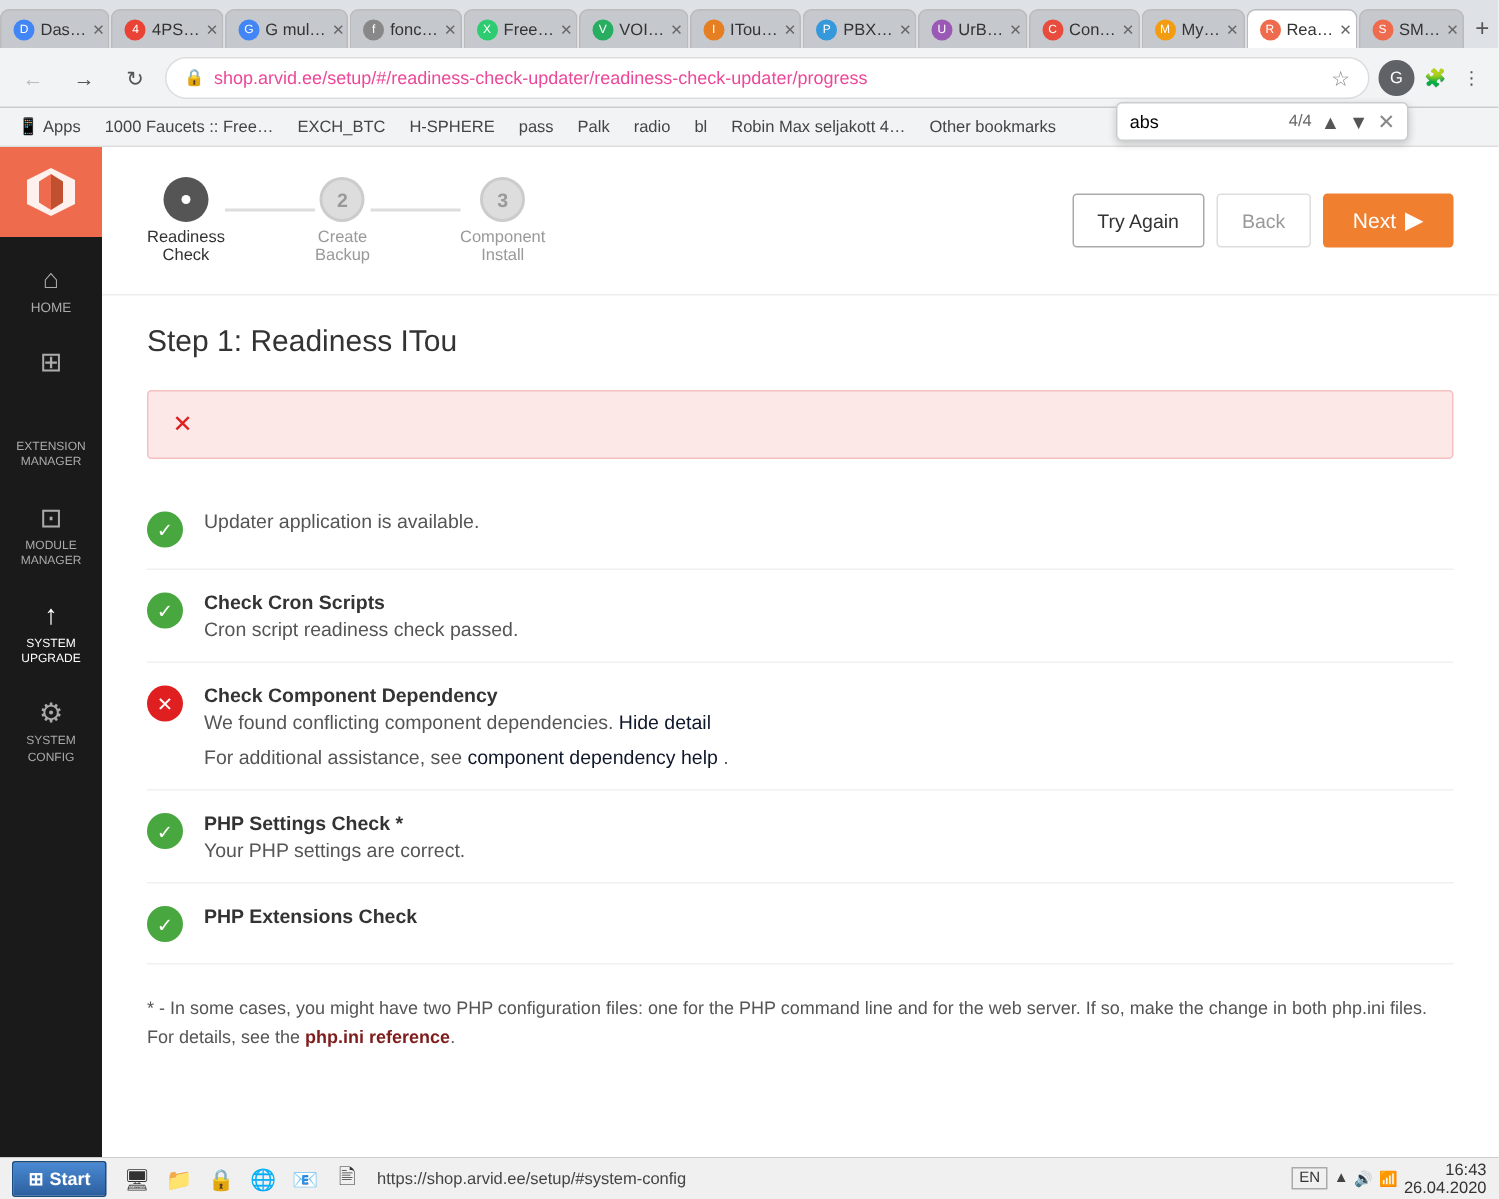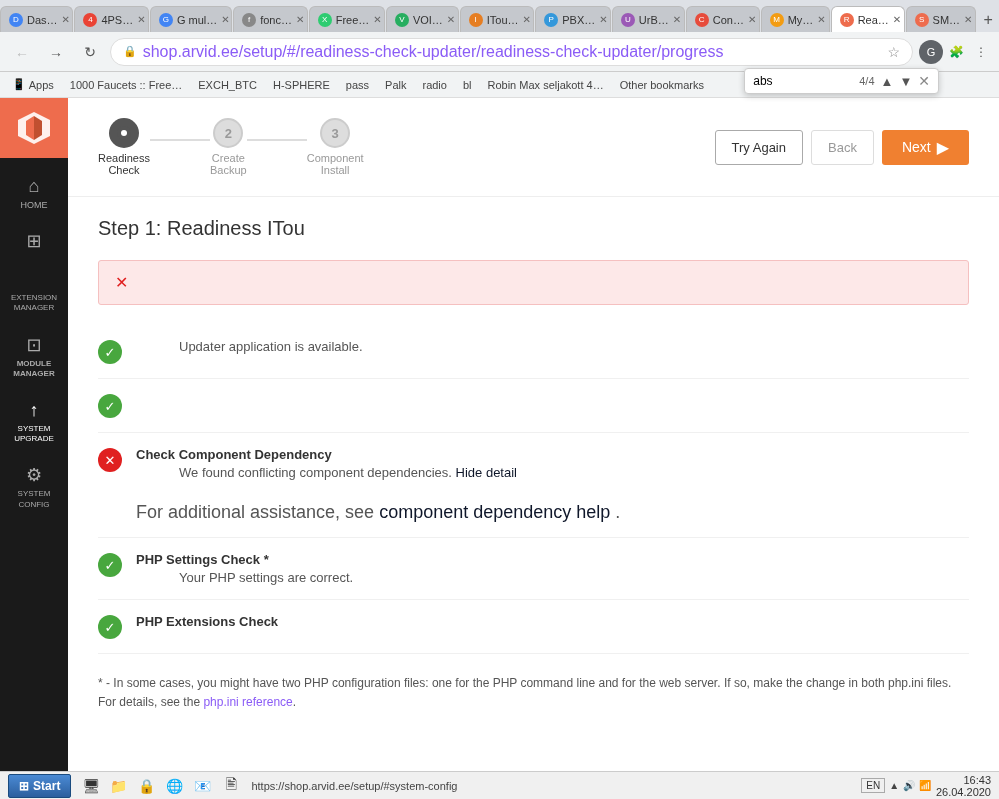--- a/index.html
+++ b/index.html
@@ -12,21 +12,21 @@
     .tab { display: flex; align-items: center; padding: 0 8px; height: 26px; background: #c5c8cd; border-radius: 6px 6px 0 0; margin-right: 1px; font-size: 11px; color: #333; white-space: nowrap; max-width: 100px; min-width: 60px; cursor: pointer; border: 1px solid #bbb; border-bottom: none; }
     .tab.active { background: #fff; color: #333; z-index: 2; }
     .tab-icon { width: 14px; height: 14px; border-radius: 50%; background: #888; margin-right: 4px; flex-shrink: 0; display: flex; align-items: center; justify-content: center; font-size: 8px; color: white; }
     .tab-close { margin-left: 4px; color: #666; font-size: 10px; }
     .tab-add { display: flex; align-items: center; justify-content: center; width: 24px; height: 24px; color: #555; font-size: 16px; cursor: pointer; }
 
     .browser-toolbar { display: flex; align-items: center; background: #f1f3f4; padding: 4px 8px; height: 40px; border-bottom: 1px solid #ccc; gap: 6px; }
     .nav-btn { width: 28px; height: 28px; border-radius: 50%; border: none; background: transparent; cursor: pointer; display: flex; align-items: center; justify-content: center; color: #555; font-size: 14px; }
     .nav-btn.disabled { color: #bbb; cursor: default; }
     .url-bar { flex: 1; height: 28px; border-radius: 14px; border: 1px solid #ddd; background: #fff; padding: 0 12px; font-size: 12px; color: #333; display: flex; align-items: center; gap: 6px; }
-    .url-text { flex: 1; font-size: 16px; color: #8b5cf6; }
+    .url-text { flex: 1; font-size: 12px; color: #ec4899; }
     .url-icons { display: flex; gap: 4px; align-items: center; }
     .browser-actions { display: flex; gap: 4px; align-items: center; }
     .action-icon { width: 20px; height: 20px; border-radius: 50%; display: flex; align-items: center; justify-content: center; cursor: pointer; font-size: 12px; color: #555; }
 
     .bookmarks-bar { display: flex; align-items: center; background: #f1f3f4; padding: 2px 8px; height: 26px; border-bottom: 1px solid #ddd; font-size: 11px; gap: 8px; overflow: hidden; }
     .bookmark-item { display: flex; align-items: center; gap: 3px; color: #444; cursor: pointer; white-space: nowrap; padding: 2px 4px; border-radius: 3px; }
 
     
     .find-bar { position: absolute; top: 68px; right: 60px; background: #fff; border: 1px solid #ccc; border-radius: 4px; padding: 4px 8px; display: flex; align-items: center; gap: 6px; z-index: 100; box-shadow: 0 2px 6px rgba(0,0,0,0.2); font-size: 12px; }
     .find-input { border: none; outline: none; font-size: 12px; width: 100px; }
@@ -76,27 +76,27 @@
     .alert-error-text { font-size: 13px; color: #333; }
     .alert-error-text strong { font-weight: bold; }
 
     
     .check-item { display: flex; gap: 14px; padding: 14px 0; border-bottom: 1px solid #f0f0f0; align-items: flex-start; }
     .check-icon { width: 24px; height: 24px; border-radius: 50%; display: flex; align-items: center; justify-content: center; flex-shrink: 0; margin-top: 1px; }
     .check-icon.success { background: #48a73e; color: #fff; }
     .check-icon.error { background: #e02020; color: #fff; }
     .check-content { flex: 1; }
     .check-title { font-size: 13px; font-weight: 600; color: #333; margin-bottom: 3px; }
-    .check-desc { font-size: 13px; color: #555; margin-left: 43px; }
+    .check-desc { font-size: 13px; color: #555; }
     .check-link { color: #0f172a; text-decoration: none; }
-    .check-extra { font-size: 18px; color: #555; margin-top: 22px; }
+    .check-extra { font-size: 13px; color: #555; margin-top: 8px; }
 
     
     .footer-note { font-size: 12px; color: #555; margin-top: 20px; line-height: 1.6; }
-    .footer-note a { color: #8b5cf6; text-decoration: none; }
+    .footer-note a { color: #7f1d1d; text-decoration: none; font-weight: bold; }
 
     
     .status-bar { position: fixed; bottom: 0; left: 0; width: 999px; height: 28px; background: #f0f0f0; border-top: 1px solid #ccc; display: flex; align-items: center; justify-content: space-between; padding: 0 8px; font-size: 11px; color: #333; z-index: 200; }
     .status-left { display: flex; align-items: center; gap: 8px; }
     .start-btn { background: linear-gradient(to bottom, #4a8ad4, #2c5f9e); color: #fff; border: 1px solid #1a4b7f; padding: 2px 10px; font-size: 12px; font-weight: bold; cursor: pointer; height: 24px; border-radius: 2px; display: flex; align-items: center; gap: 4px; }
     .taskbar-icons { display: flex; gap: 4px; align-items: center; }
     .taskbar-icon { width: 24px; height: 24px; display: flex; align-items: center; justify-content: center; font-size: 14px; cursor: pointer; border-radius: 2px; }
     .status-right { display: flex; align-items: center; gap: 4px; }
     .clock { text-align: right; font-size: 11px; color: #333; }
     .sys-icons { display: flex; gap: 4px; align-items: center; font-size: 10px; color: #444; }
@@ -251,21 +251,21 @@
       <div class="sidebar-item">
         <span class="sidebar-icon">⌂</span>
         <span>HOME</span>
       </div>
       <div class="sidebar-item">
         <span class="sidebar-icon">⊞</span>
         <span style="font-size:8px; line-height:1.3; text-align:center;margin-top:38px;">EXTENSION<br>MANAGER</span>
       </div>
       <div class="sidebar-item">
         <span class="sidebar-icon">⊡</span>
-        <span style="font-size:8px; line-height:1.3; text-align:center;font-weight:bold;">MODULE<br>MANAGER</span>
+        <span style="font-size:8px; line-height:1.3; text-align:center;">MODULE<br>MANAGER</span>
       </div>
       <div class="sidebar-item active">
         <span class="sidebar-icon">↑</span>
         <span style="font-size:8px; line-height:1.3; text-align:center;">SYSTEM<br>UPGRADE</span>
       </div>
       <div class="sidebar-item">
         <span class="sidebar-icon">⚙</span>
         <span style="font-size:8px; line-height:1.3; text-align:center;">SYSTEM<br>CONFIG</span>
       </div>
     </div>
@@ -314,20 +314,24 @@
 
       <div class="check-item">
         <div class="check-icon success">✓</div>
         <div class="check-content">
           <div class="check-desc">Updater application is available.</div>
         </div>
       </div>
 
       <div class="check-item">
         <div class="check-icon success">✓</div>
+        <div class="check-content">
+          <div class="check-title">Check Cron Scripts</div>
+          <div class="check-desc">Cron script readiness check passed.</div>
+        </div>
       </div>
 
       <div class="check-item">
         <div class="check-icon error">✕</div>
         <div class="check-content">
           <div class="check-title">Check Component Dependency</div>
           <div class="check-desc">
             We found conflicting component dependencies. <a class="check-link" href="#">Hide detail</a>
           </div>
           <div class="check-extra">

